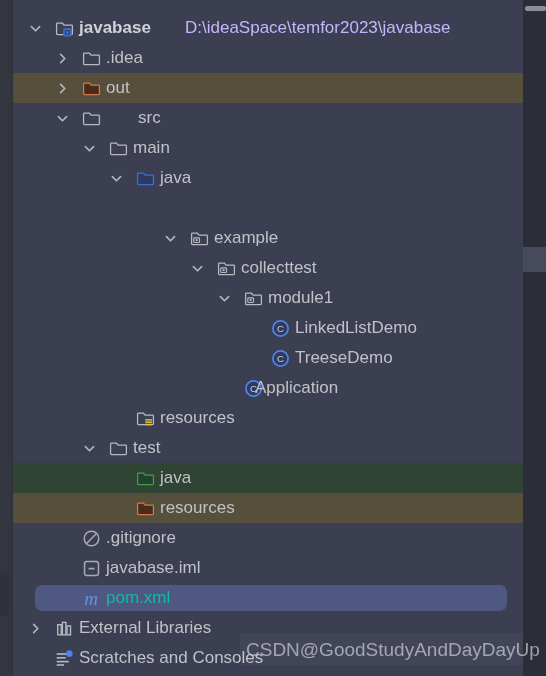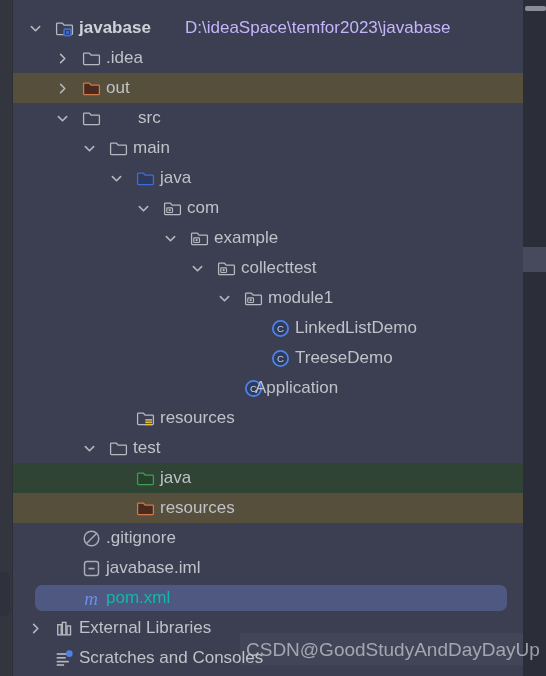--- a/index.html
+++ b/index.html
@@ -204,35 +204,20 @@
             <path d="M2.2 4.3 L6 8.1 L9.8 4.3" fill="none" stroke="#b4b6bd" stroke-width="1.5" stroke-linecap="round" stroke-linejoin="round"></path>
           </svg>
         </span>
         <span class="ico" style="left: 122px;">
           <svg width="19" height="19" viewBox="0 0 18 18">
             <path d="M1.5 4.5 L1.5 14 Q1.5 14.8 2.3 14.8 L15.7 14.8 Q16.5 14.8 16.5 14 L16.5 6.6 Q16.5 5.8 15.7 5.8 L8.6 5.8 L7.1 4.0 L2.3 4.0 Q1.5 4.0 1.5 4.5 Z" fill="#2d3a5e" stroke="#3b6ed8" stroke-width="1.2" stroke-linejoin="round"></path>
           </svg>
         </span>
         <span class="lbl" style="left: 147px;">java</span>
       </div>
-      <div class="row" style="top: 193px;">
-        <span class="arrow" style="left: 121px;">
-          <svg width="13" height="13" viewBox="0 0 12 12">
-            <path d="M2.2 4.3 L6 8.1 L9.8 4.3" fill="none" stroke="#b4b6bd" stroke-width="1.5" stroke-linecap="round" stroke-linejoin="round"></path>
-          </svg>
-        </span>
-        <span class="ico" style="left: 149px;">
-          <svg width="19" height="19" viewBox="0 0 18 18">
-            <path d="M1.5 4.5 L1.5 14 Q1.5 14.8 2.3 14.8 L15.7 14.8 Q16.5 14.8 16.5 14 L16.5 6.6 Q16.5 5.8 15.7 5.8 L8.6 5.8 L7.1 4.0 L2.3 4.0 Q1.5 4.0 1.5 4.5 Z" fill="none" stroke="#b6b9c0" stroke-width="1.2" stroke-linejoin="round"></path>
-            <rect x="3.6" y="8.4" width="5.4" height="4.4" rx="0.8" fill="none" stroke="#b6b9c0" stroke-width="1.1"></rect>
-            <circle cx="6.3" cy="10.6" r="1.05" fill="#b6b9c0"></circle>
-          </svg>
-        </span>
-        <span class="lbl" style="left: 174px;">com</span>
-      </div>
       <div class="row" style="top: 223px;">
         <span class="arrow" style="left: 148px;">
           <svg width="13" height="13" viewBox="0 0 12 12">
             <path d="M2.2 4.3 L6 8.1 L9.8 4.3" fill="none" stroke="#b4b6bd" stroke-width="1.5" stroke-linecap="round" stroke-linejoin="round"></path>
           </svg>
         </span>
         <span class="ico" style="left: 176px;">
           <svg width="19" height="19" viewBox="0 0 18 18">
             <path d="M1.5 4.5 L1.5 14 Q1.5 14.8 2.3 14.8 L15.7 14.8 Q16.5 14.8 16.5 14 L16.5 6.6 Q16.5 5.8 15.7 5.8 L8.6 5.8 L7.1 4.0 L2.3 4.0 Q1.5 4.0 1.5 4.5 Z" fill="none" stroke="#b6b9c0" stroke-width="1.2" stroke-linejoin="round"></path>
             <rect x="3.6" y="8.4" width="5.4" height="4.4" rx="0.8" fill="none" stroke="#b6b9c0" stroke-width="1.1"></rect>

